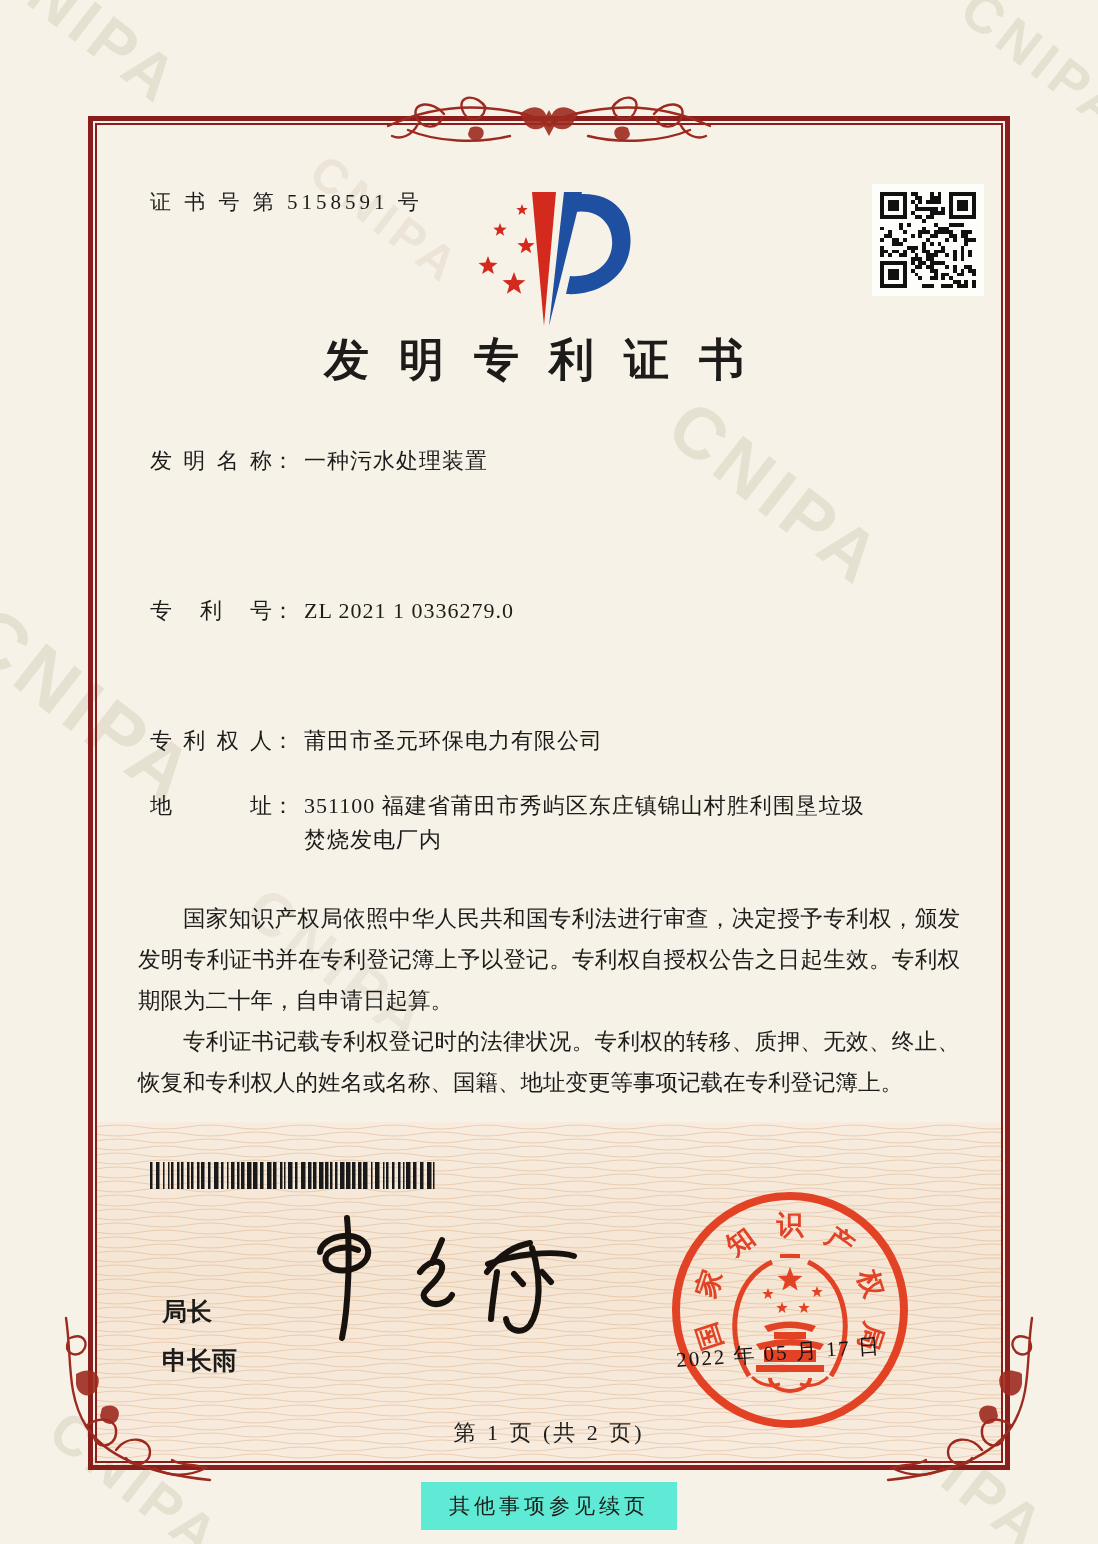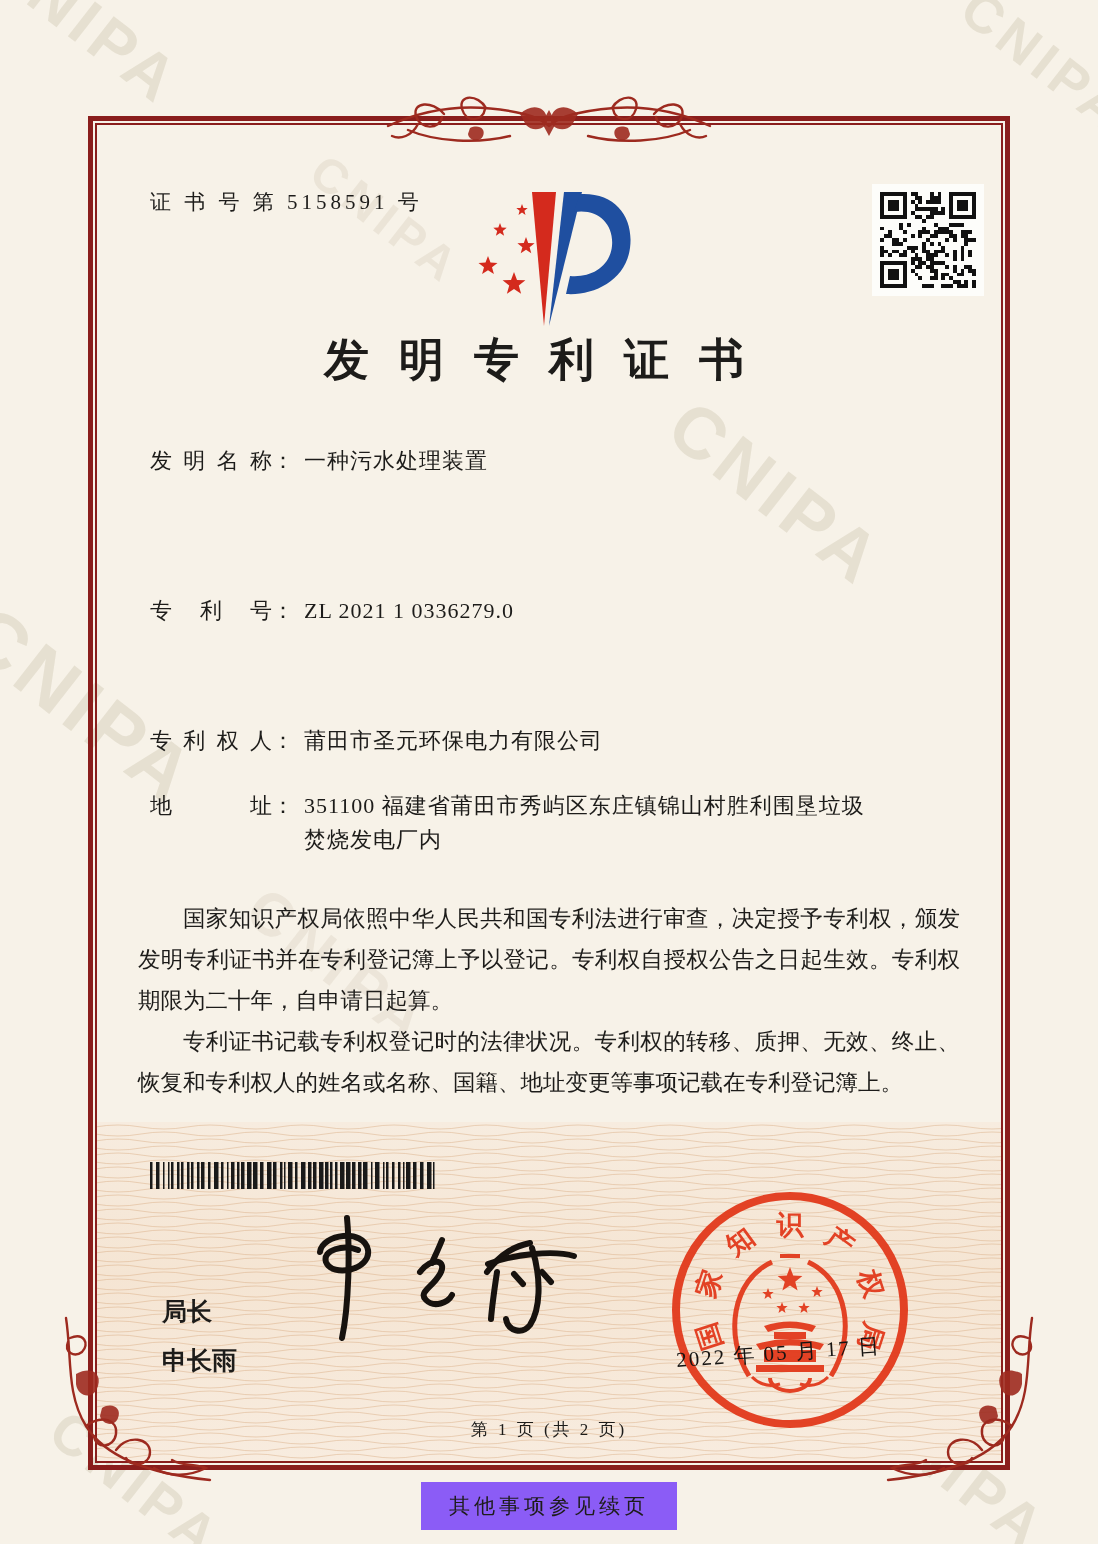--- a/index.html
+++ b/index.html
@@ -43,24 +43,24 @@
              font-family:"Liberation Sans","DejaVu Sans",sans-serif;z-index:3;margin-top:45px;}
   .sig-name{position:absolute;left:162px;top:1296px;font-size:25px;font-weight:700;
             font-family:"Liberation Sans","DejaVu Sans",sans-serif;z-index:3;margin-top:48px;}
   .signature{position:absolute;left:292px;top:1210px;z-index:3;}
   .signature path{stroke:#17120e;stroke-width:6;fill:none;stroke-linecap:round;stroke-linejoin:round;}
   .seal{position:absolute;left:652px;top:1172px;z-index:3;opacity:.95;}
   .seal .s{fill:var(--seal);}
   .seal .st{stroke:var(--seal);fill:none;}
   .seal-date{position:absolute;left:676px;top:1338px;width:230px;font-size:21px;color:#161412;
              letter-spacing:2px;transform:rotate(-4deg);z-index:4;white-space:nowrap;}
-  .footer-page{position:absolute;left:0;right:0;top:1418px;text-align:center;font-size:17px;
+  .footer-page{position:absolute;left:0;right:0;top:1418px;text-align:center;font-size:22px;
                letter-spacing:3px;z-index:3;}
   .cont-note{position:absolute;left:0;right:0;top:1482px;text-align:center;z-index:3;}
-  .cont-note span{display:inline-block;background:#8b5cf6;padding:10px 28px;font-size:21px;
+  .cont-note span{display:inline-block;background:#5eead4;padding:10px 28px;font-size:21px;
                   letter-spacing:4px;}
 </style>
 </head>
 <body>
 
 <div class="page">
 
   <div class="wm" style="left:-28px;top:-16px;font-size:64px;">CNIPA</div>
   <div class="wm" style="left:298px;top:192px;font-size:48px;color:rgba(203,194,172,.28);">CNIPA</div>
   <div class="wm" style="left:948px;top:30px;font-size:54px;">CNIPA</div>

